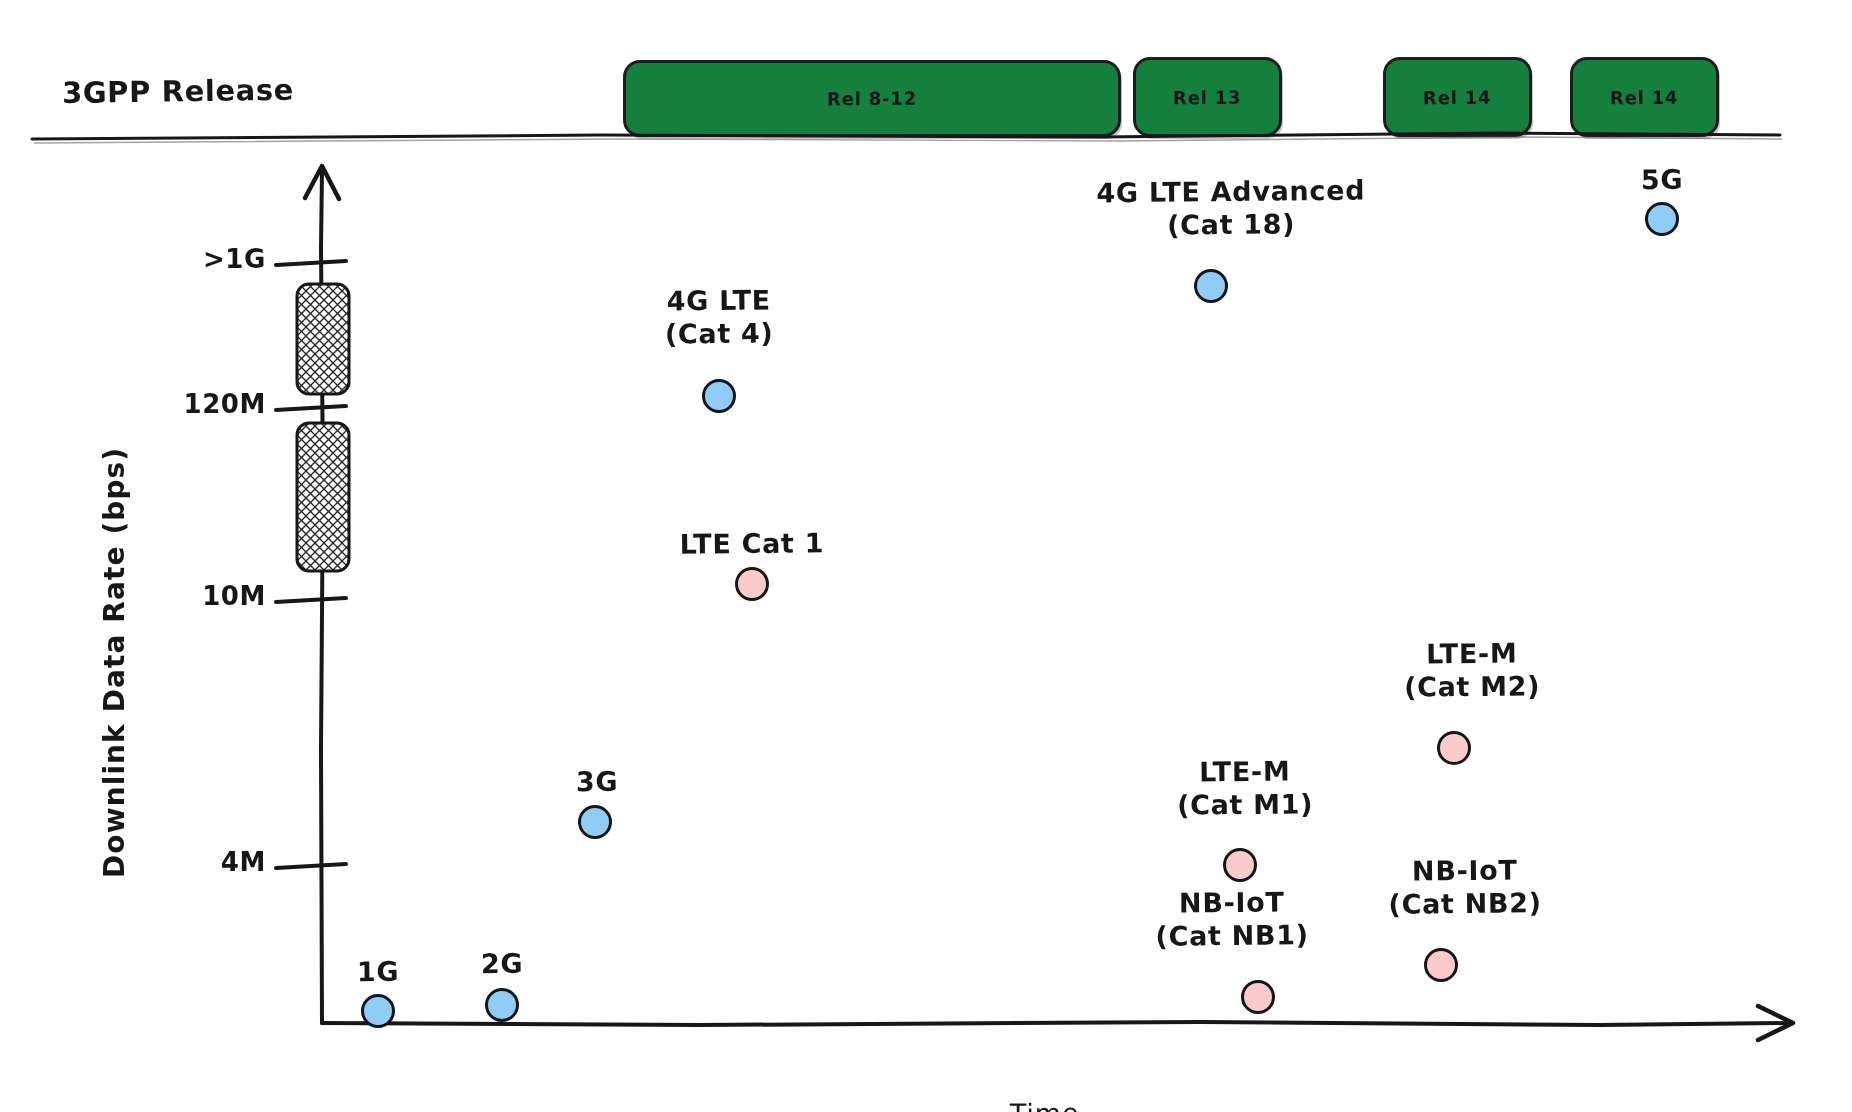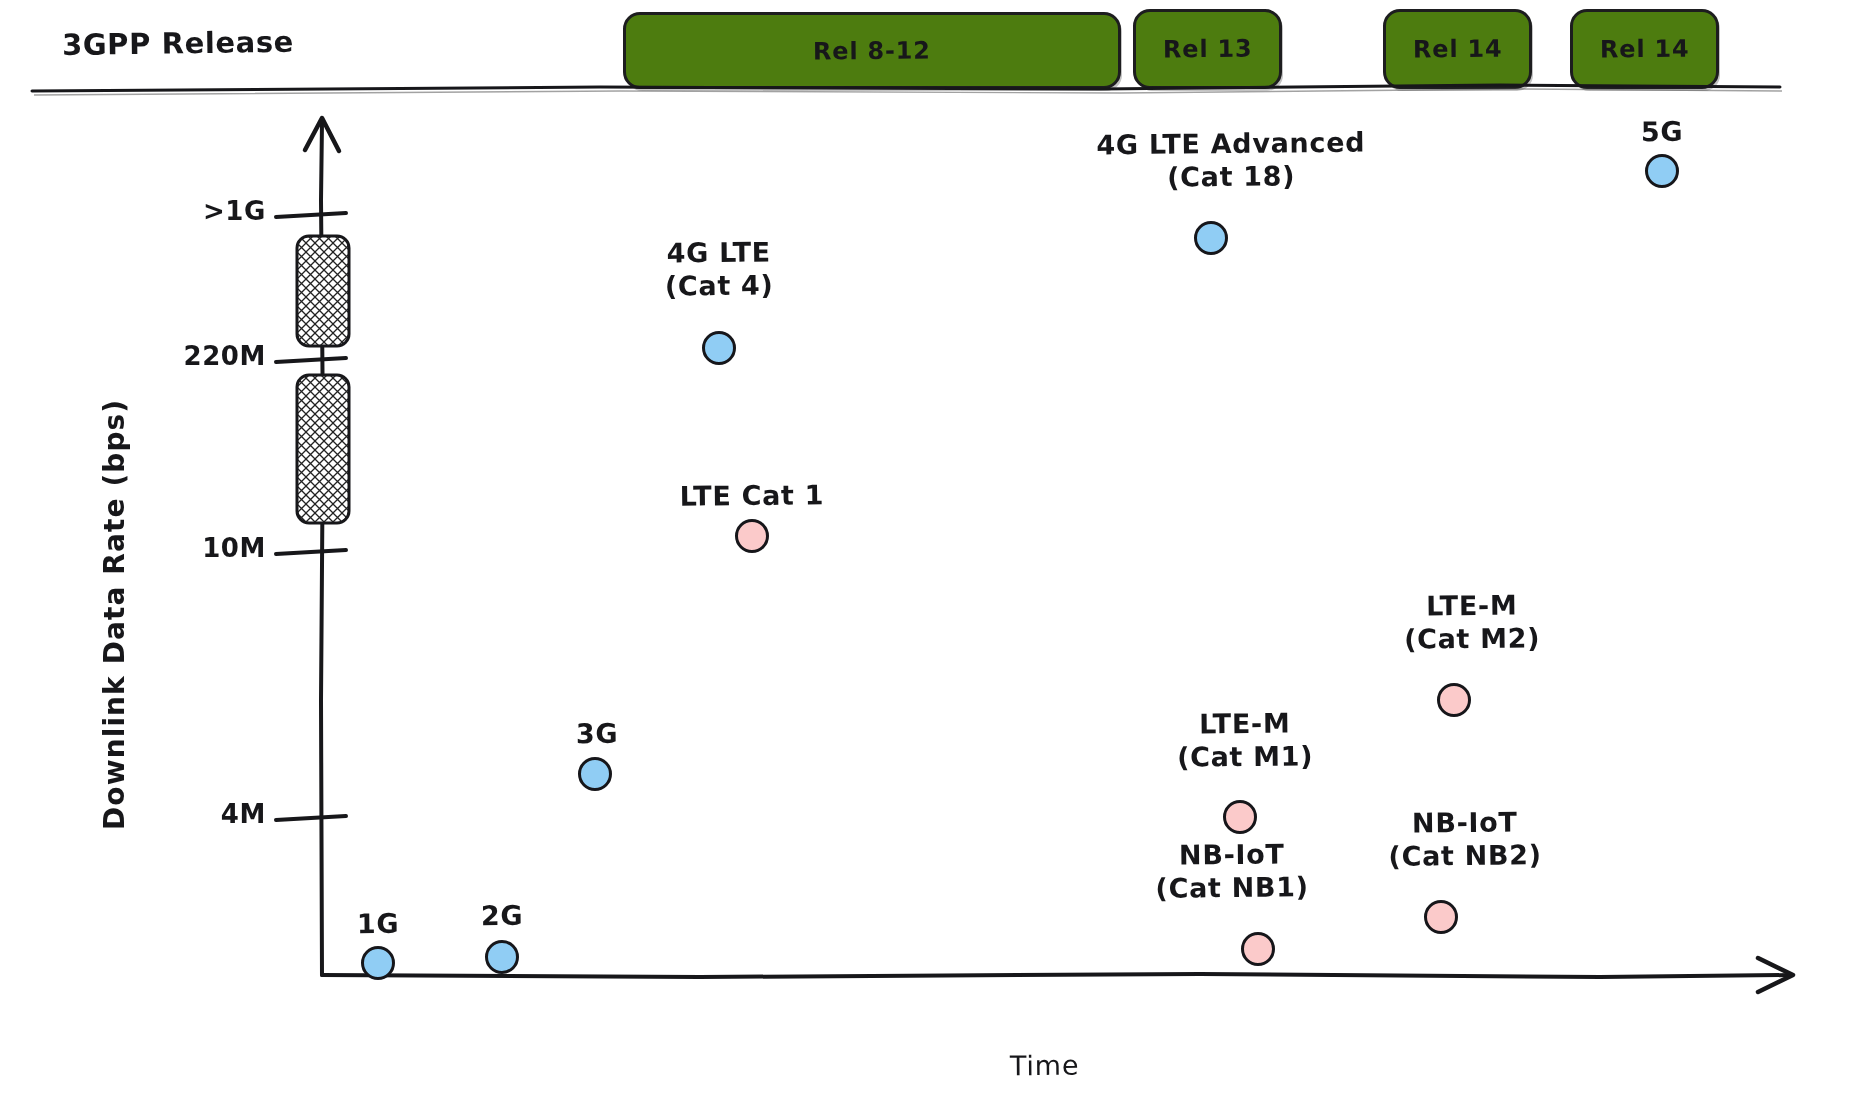--- a/index.html
+++ b/index.html
@@ -2,21 +2,21 @@
 <html><head>
 <meta charset="utf-8">
 <title>3GPP Release vs Downlink Data Rate</title>
 <style>
   html,body{margin:0;padding:0;background:#ffffff;}
   body{
     width:1852px;height:1112px;position:relative;overflow:hidden;
     font-family:"DejaVu Sans", sans-serif;
     color:#17171a;
   }
-  #chart-root{position:absolute;inset:0;}
+  #chart-root{position:absolute;inset:0;margin-top:48px;}
   svg.layer{position:absolute;left:0;top:0;width:1852px;height:1112px;overflow:visible;}
 
   
   .hand{
     font-family:"DejaVu Sans", sans-serif;
     font-weight:600;
     letter-spacing:.5px;
     fill:#17171a;
     color:#17171a;
     white-space:pre;
@@ -24,23 +24,23 @@
   .abs{position:absolute;}
 
   .header-title{
     font-size:29px;font-weight:600;letter-spacing:.6px;
     transform:rotate(-0.8deg);transform-origin:left center;
   }
   .rel-box{
     position:absolute;
     border:3px solid #1d1d1f;
     border-radius:17px;
-    background:#4d7c0f;
+    background:#15803d;
     display:flex;align-items:center;justify-content:center;
-    font-size:24px;font-weight:600;letter-spacing:.8px;
+    font-size:18px;font-weight:600;letter-spacing:.8px;
     box-shadow:2px 3px 0 -1px rgba(60,60,60,.30);
   }
   .rel-box span{display:block;transform:rotate(-0.5deg);}
   .ylabel{
     position:absolute;
     font-size:28px;font-weight:600;letter-spacing:1.1px;
     transform-origin:left top;
     transform:rotate(-90deg);
     white-space:nowrap;
   }
@@ -119,21 +119,21 @@
         <g>
           <rect x="297" y="375" width="52" height="148" rx="12" ry="12" fill="url(#hatch)" stroke="#17171a" stroke-width="3"></rect>
         </g>
       </g>
   </svg>
 
   <div class="ylabel hand" style="left:98px;top:830px;">Downlink Data Rate (bps)</div>
 
   <div id="tick-labels">
       <div class="tick-label hand" style="right: 1586px; top: 196px; text-align: center;">&gt;1G</div>
-      <div class="tick-label hand" style="right: 1586px; top: 341px;">220M</div>
+      <div class="tick-label hand" style="right: 1586px; top: 341px;">120M</div>
       <div class="tick-label hand" style="right: 1586px; top: 533px;">10M</div>
       <div class="tick-label hand" style="right: 1586px; top: 799px;">4M</div>
     </div>
 
   <div id="markers">
       <div class="marker" title="1G" style="left: 361px; top: 946px; width: 34px; height: 34px; background: rgb(144, 205, 244); border-color: rgb(22, 22, 26);"></div>
       <div class="marker" title="2G" style="left: 485px; top: 940px; width: 34px; height: 34px; background: rgb(144, 205, 244); border-color: rgb(22, 22, 26);"></div>
       <div class="marker" title="3G" style="left: 578px; top: 757px; width: 34px; height: 34px; background: rgb(144, 205, 244); border-color: rgb(22, 22, 26);"></div>
       <div class="marker" title="4G LTE (Cat 4)" style="left: 702px; top: 331px; width: 34px; height: 34px; background: rgb(144, 205, 244); border-color: rgb(22, 22, 26);"></div>
       <div class="marker" title="LTE Cat 1" style="left: 735px; top: 519px; width: 34px; height: 34px; background: rgb(251, 202, 202); border-color: rgb(22, 22, 26);"></div>

